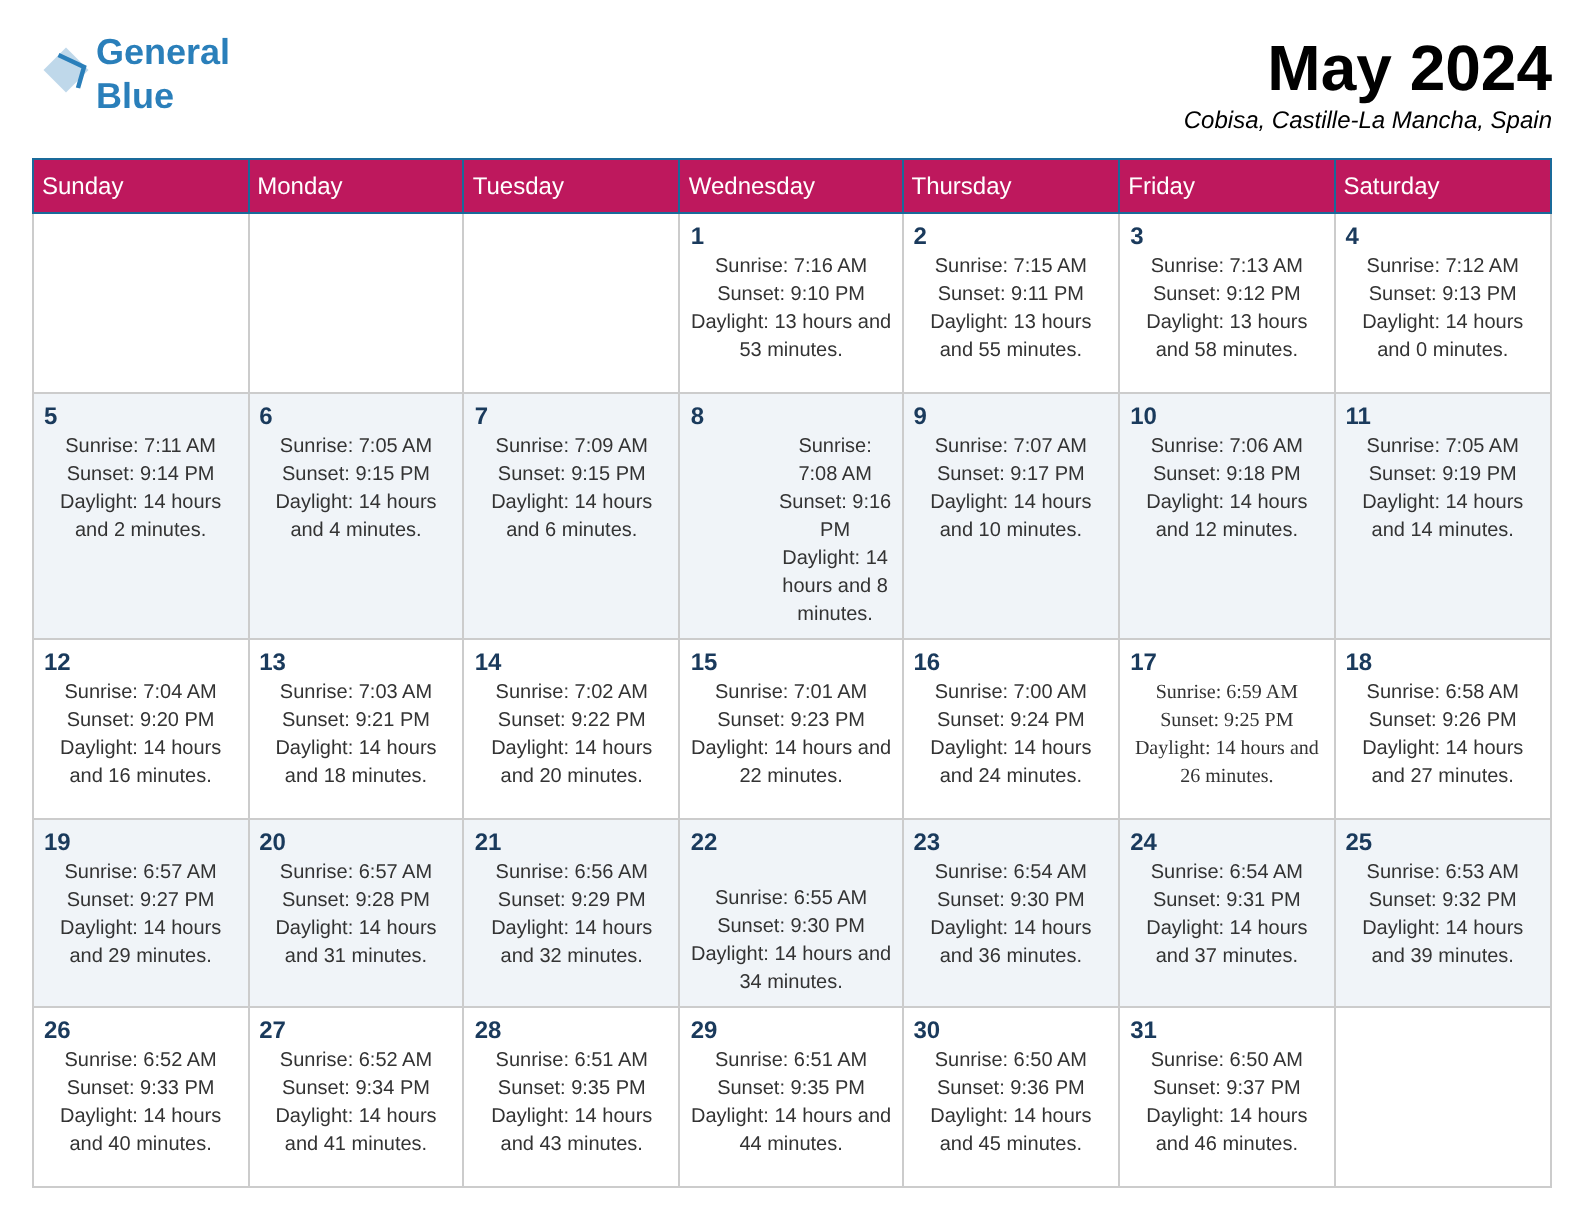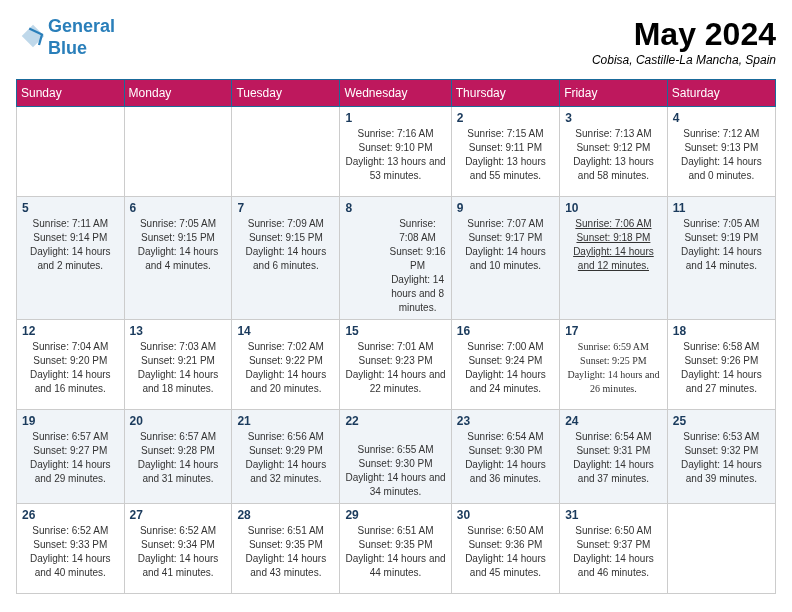--- a/index.html
+++ b/index.html
@@ -185,21 +185,21 @@
 Daylight: 14 hours and 8 minutes.</div>
         </td>
         <td>
           <span class="day-num">9</span>
           <div class="day-info" style="white-space: pre-line;">Sunrise: 7:07 AM
 Sunset: 9:17 PM
 Daylight: 14 hours and 10 minutes.</div>
         </td>
         <td>
           <span class="day-num">10</span>
-          <div class="day-info" style="white-space: pre-line; text-decoration: underline;">Sunrise: 7:06 AM
+          <div class="day-info" style="white-space: pre-line;">Sunrise: 7:06 AM
 Sunset: 9:18 PM
 Daylight: 14 hours and 12 minutes.</div>
         </td>
         <td>
           <span class="day-num">11</span>
           <div class="day-info" style="white-space: pre-line;">Sunrise: 7:05 AM
 Sunset: 9:19 PM
 Daylight: 14 hours and 14 minutes.</div>
         </td>
       </tr>

